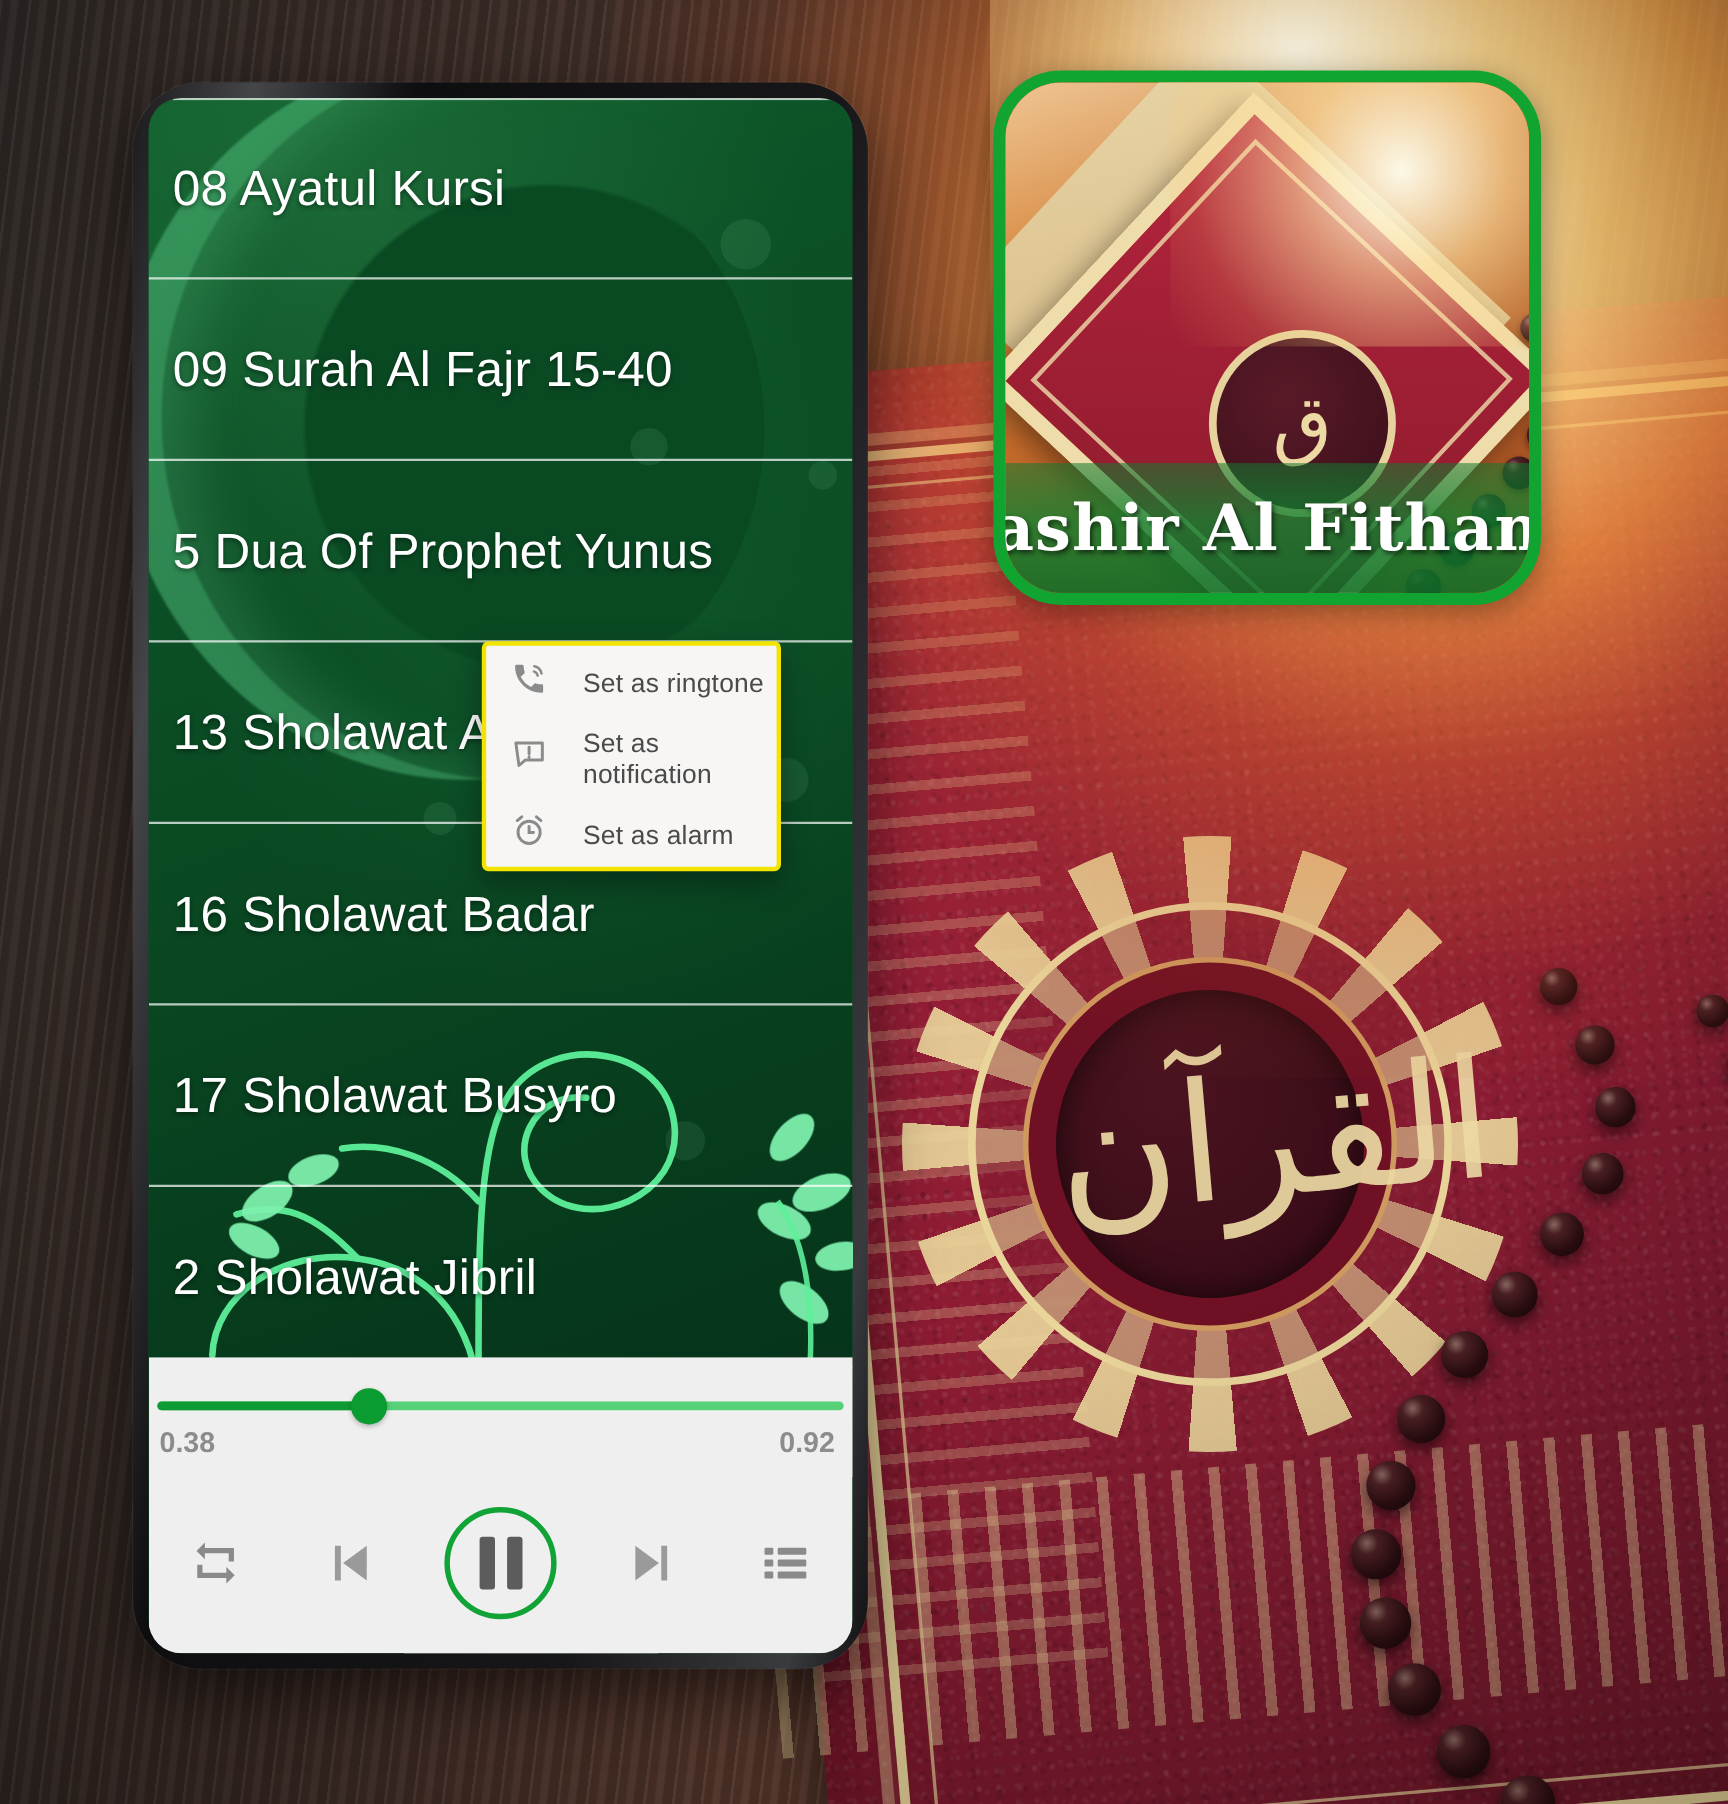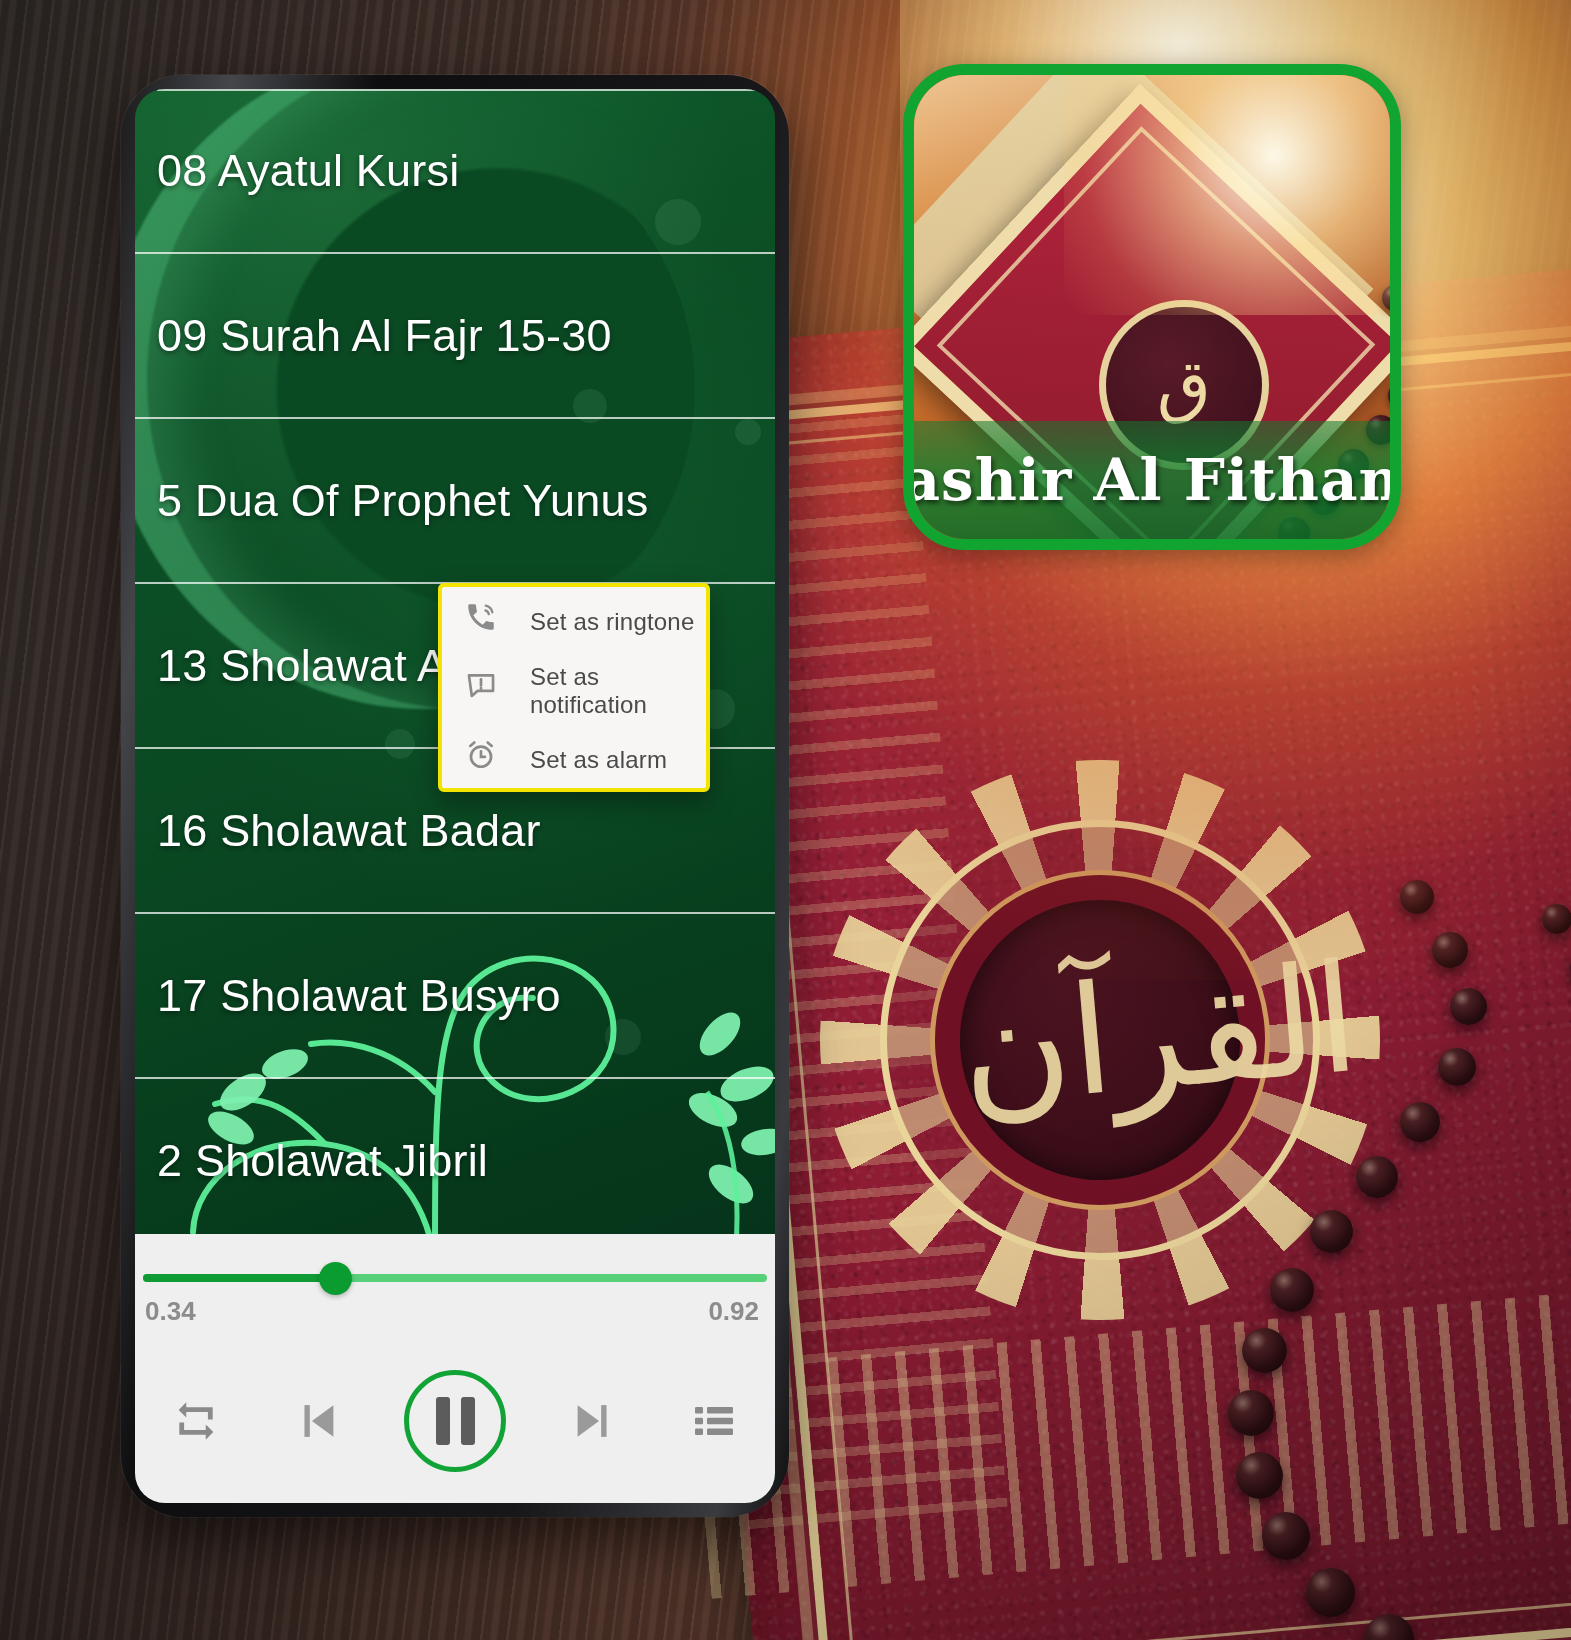--- a/index.html
+++ b/index.html
@@ -389,21 +389,21 @@
         <g fill="none" stroke="#5df09a" stroke-width="5" opacity=".9">
           <path d="M600 470 C606 400 600 340 572 300"></path>
         </g>
       </svg>
 
       <div class="track-row">
         <div class="row-top-line"></div>
         <span class="track-label">08 Ayatul Kursi</span>
       </div>
       <div class="track-row">
-        <span class="track-label">09 Surah Al Fajr 15-30</span>
+        <span class="track-label">09 Surah Al Fajr 15-40</span>
       </div>
       <div class="track-row">
         <span class="track-label">5 Dua Of Prophet Yunus</span>
       </div>
       <div class="track-row">
         <span class="track-label">13 Sholawat A</span>
       </div>
       <div class="track-row">
         <span class="track-label">16 Sholawat Badar</span>
       </div>
@@ -447,21 +447,21 @@
         <span class="menu-text">Set as alarm</span>
       </div>
     </div>
 
     <div id="player">
       <div id="seek-wrap">
         <div id="seek-track"></div>
         <div id="seek-fill"></div>
         <div id="seek-thumb"></div>
       </div>
-      <div class="time" id="time-current">0.34</div>
+      <div class="time" id="time-current">0.38</div>
       <div class="time" id="time-total">0.92</div>
 
       <div id="controls">
         <div class="ctrl" id="btn-repeat">
           <svg viewBox="0 0 24 24" width="52" height="52" fill="currentColor">
             <path d="M7.5 3.4 4 6.9l3.5 3.5V7.9h10v3.4h2.2V5.7H7.5z"></path>
             <path d="M16.5 20.6 20 17.1l-3.5-3.5v2.5h-10v-3.4H4.3v5.6h12.2z"></path>
           </svg>
         </div>
         <div class="ctrl" id="btn-prev">

